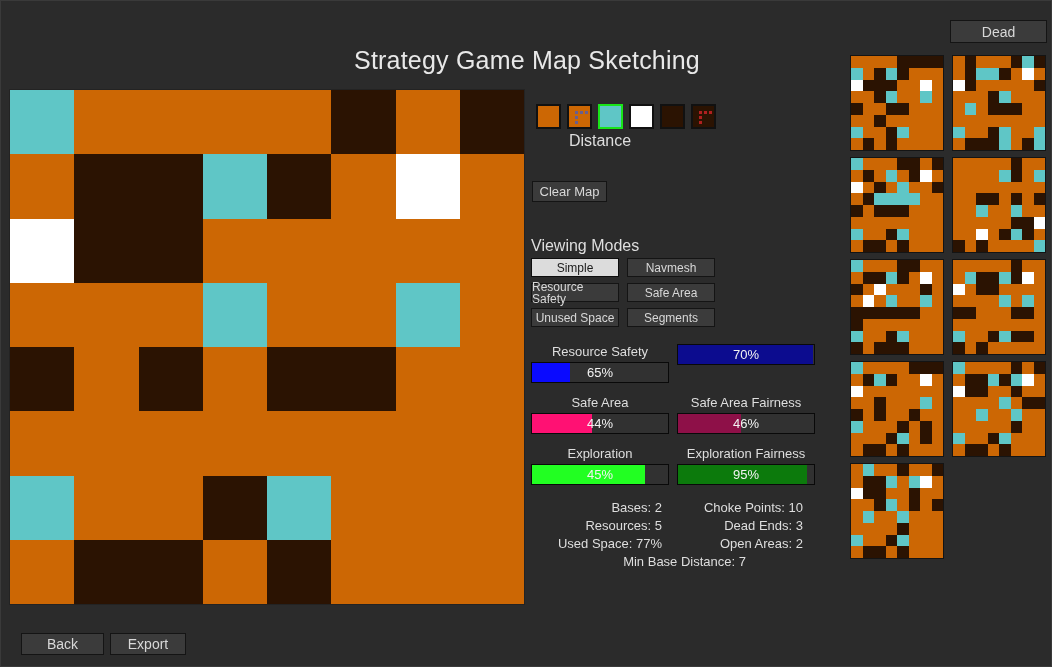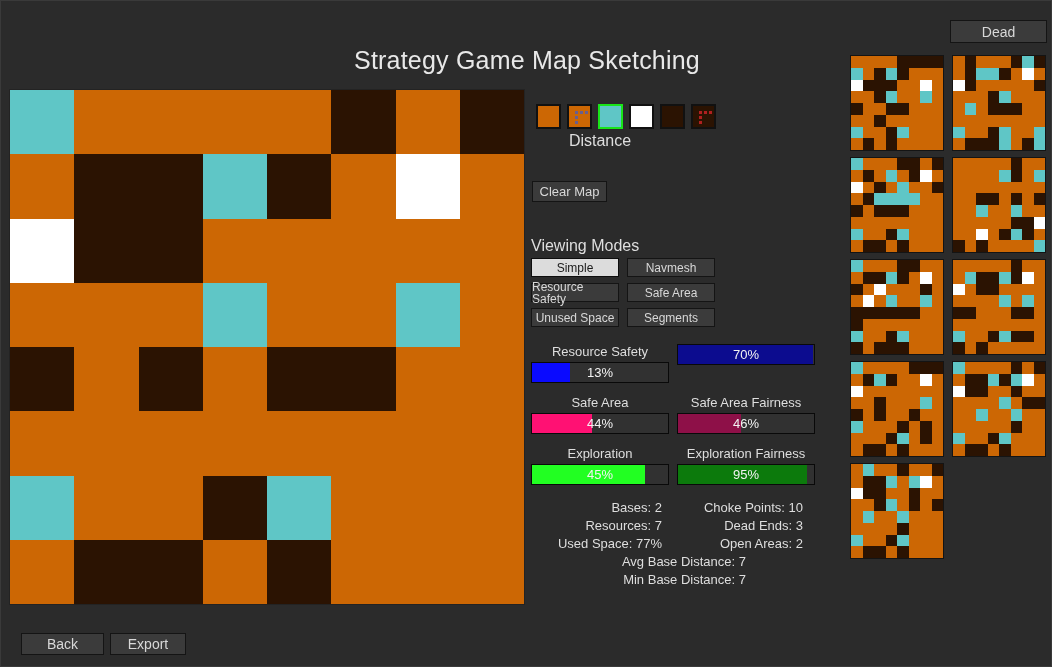--- a/index.html
+++ b/index.html
@@ -275,21 +275,21 @@
       <div class="btn">Safe Area</div>
       <div class="btn">Unused Space</div>
       <div class="btn">Segments</div>
     </div>
 
   <div id="metrics">
       <div>
         <div class="metric-label">Resource Safety</div>
         <div class="bar-outer">
           <div class="bar-fill" style="width: 28%; background: rgb(10, 10, 255);"></div>
-          <div class="bar-text">13%</div>
+          <div class="bar-text">65%</div>
         </div>
       </div>
       <div>
         <div class="bar-outer">
           <div class="bar-fill" style="width: 99%; background: rgb(12, 12, 143);"></div>
           <div class="bar-text">70%</div>
         </div>
       </div>
       <div>
         <div class="metric-label">Safe Area</div>
@@ -317,31 +317,30 @@
         <div class="bar-outer">
           <div class="bar-fill" style="width: 95%; background: rgb(12, 122, 12);"></div>
           <div class="bar-text">95%</div>
         </div>
       </div>
     </div>
 
   <div id="stats-cols">
     <div class="col left">
         <div class="stat-line">Bases: 2</div>
-        <div class="stat-line">Resources: 7</div>
+        <div class="stat-line">Resources: 5</div>
         <div class="stat-line">Used Space: 77%</div>
       </div>
     <div class="col right">
         <div class="stat-line">Choke Points: 10</div>
         <div class="stat-line">Dead Ends: 3</div>
         <div class="stat-line">Open Areas: 2</div>
       </div>
   </div>
   <div id="stats-center">
-      <div class="stat-line">Avg Base Distance: 7</div>
       <div class="stat-line">Min Base Distance: 7</div>
     </div>
 
   <div id="thumbnails">
       <div class="thumb">
         <div class="cell" style="background: rgb(204, 103, 4);"></div>
         <div class="cell" style="background: rgb(204, 103, 4);"></div>
         <div class="cell" style="background: rgb(204, 103, 4);"></div>
         <div class="cell" style="background: rgb(204, 103, 4);"></div>
         <div class="cell" style="background: rgb(43, 19, 2);"></div>

